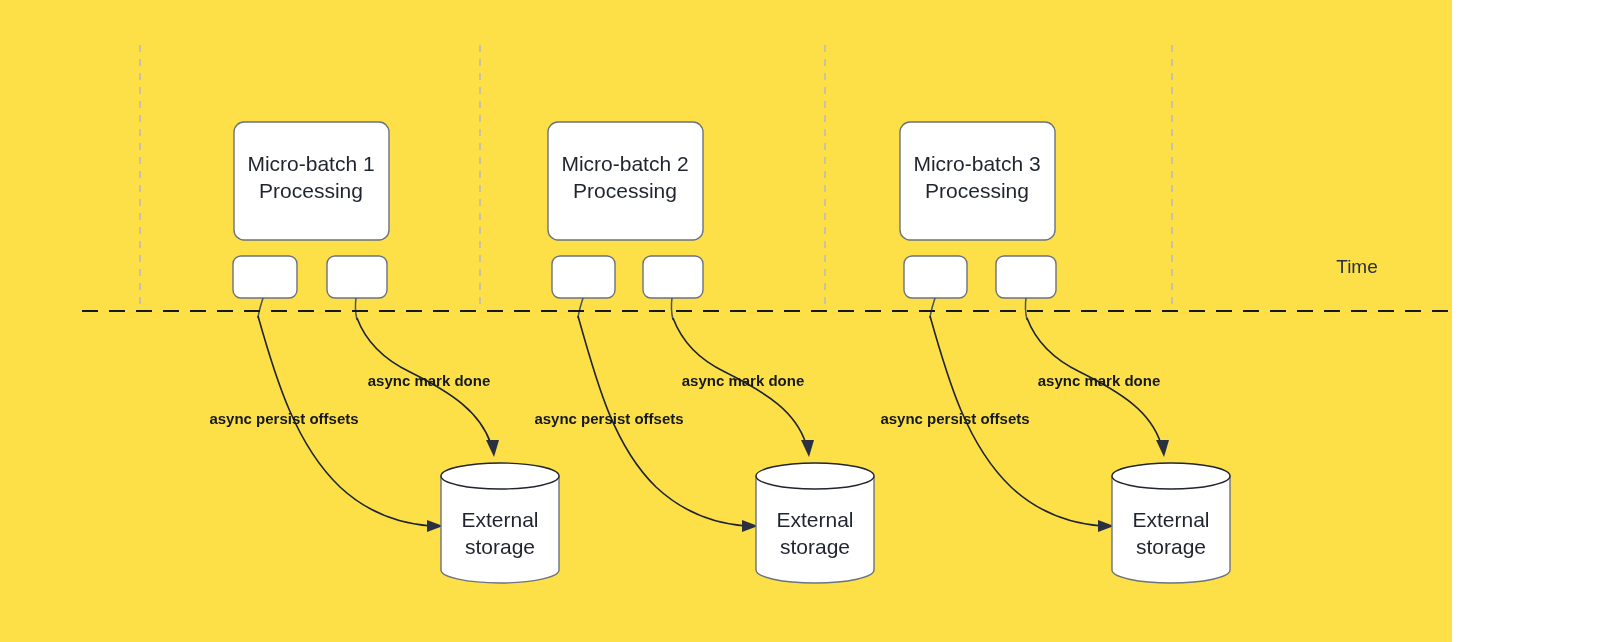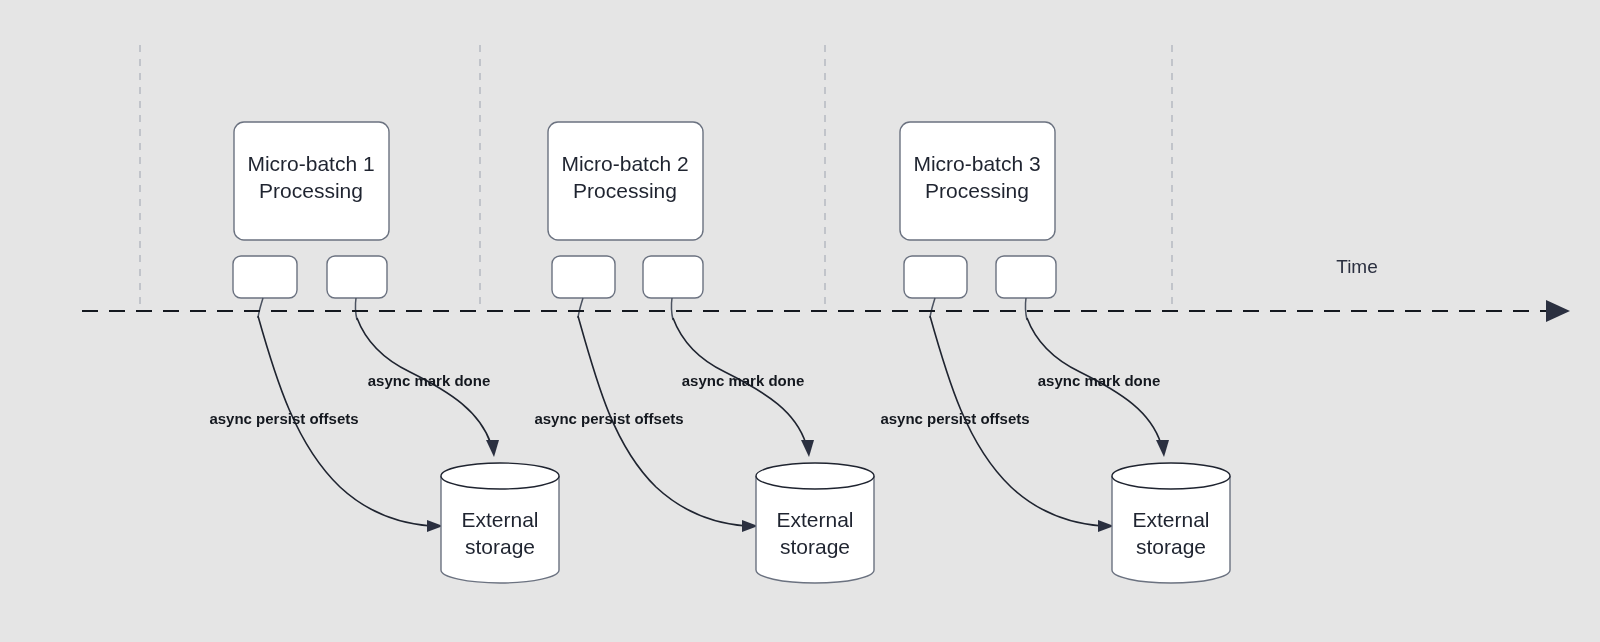--- a/index.html
+++ b/index.html
@@ -2,23 +2,23 @@
 <html><head>
 <meta charset="utf-8">
 <style>
   html, body {
     margin: 0;
     padding: 0;
     background: #ffffff;
   }
   #canvas {
     position: relative;
-    width: 1600px;
+    width: 1452px;
     height: 642px;
-    background: #e5e5e5;
+    background: #fde047;
     font-family: "Liberation Sans", sans-serif;
     overflow: hidden;
   }
   svg#diagram {
     position: absolute;
     left: 0;
     top: 0;
     width: 1600px;
     height: 642px;
   }

